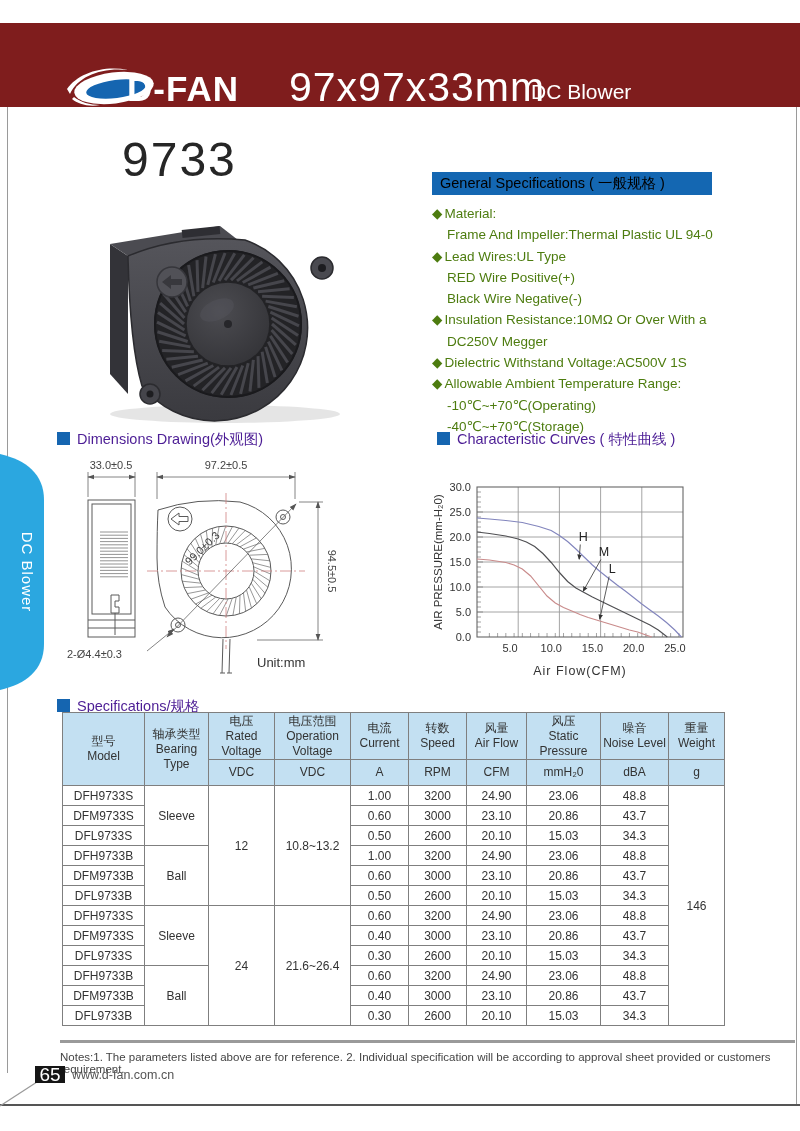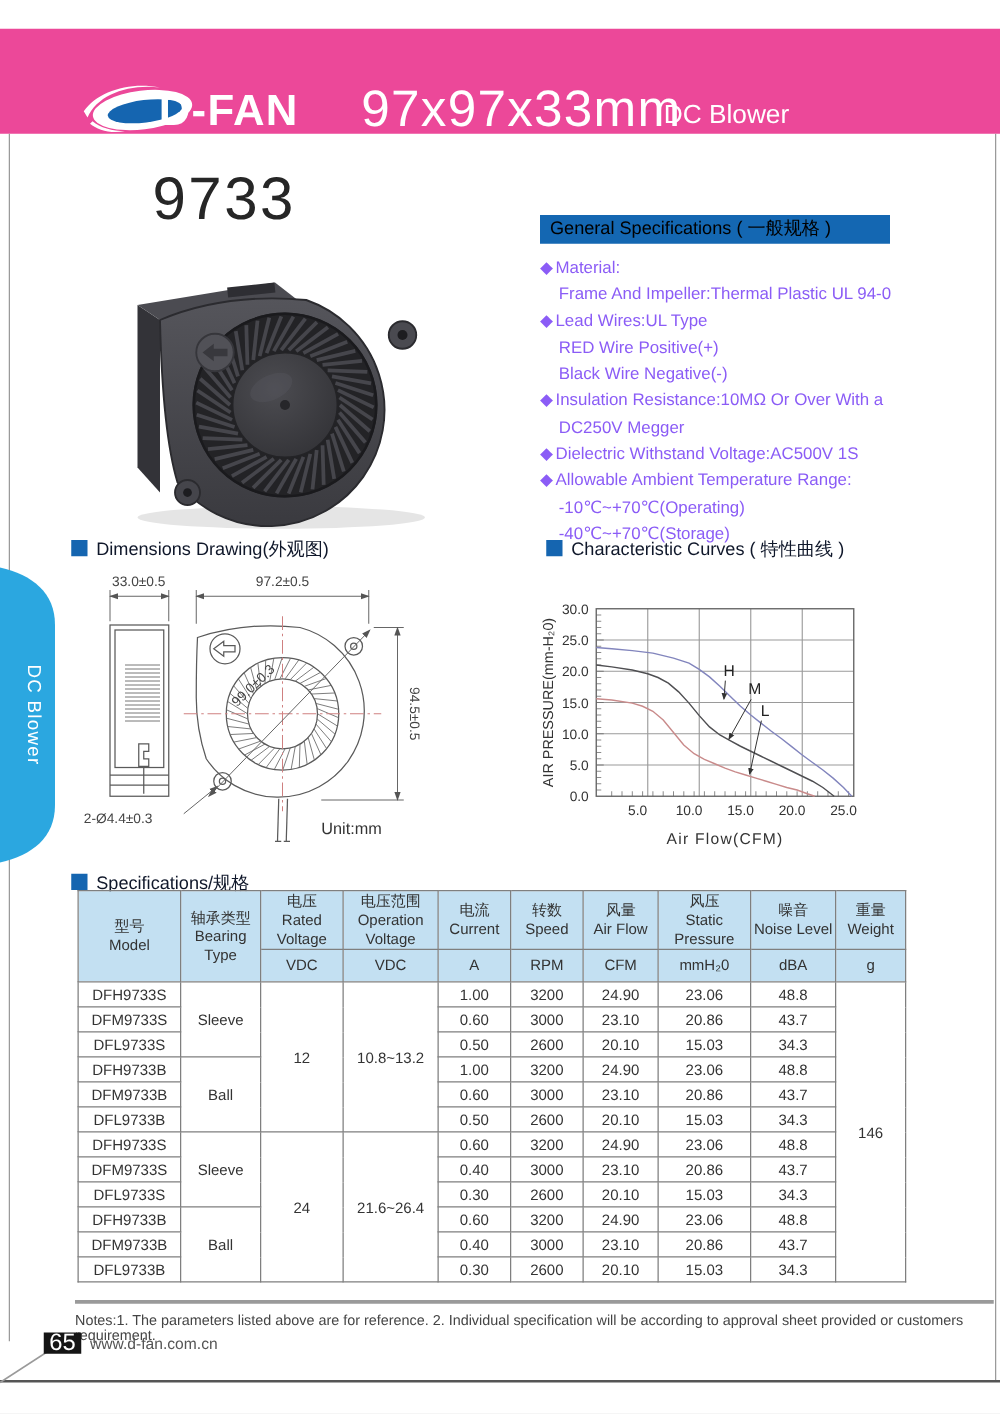--- a/index.html
+++ b/index.html
@@ -1,43 +1,43 @@
 <!DOCTYPE html>
 <html><head>
 <meta charset="utf-8">
 <style>
   html,body{margin:0;padding:0;background:#e8e8e8;}
   body{font-family:"Liberation Sans","DejaVu Sans",sans-serif;}
   #page{position:relative;width:800px;height:1131px;background:#ffffff;margin:0 auto;overflow:hidden;}
 
   
-  .header-bar{position:absolute;left:0;top:23px;width:800px;height:84px;background:#ec4899;}
+  .header-bar{position:absolute;left:0;top:23px;width:800px;height:84px;background:#7f1d1d;}
   .brand-text{position:absolute;left:127px;top:46px;font-size:35px;font-weight:bold;color:#fff;letter-spacing:1px;}
   .header-title{position:absolute;left:289px;top:41px;font-size:41px;font-weight:400;color:#fff;letter-spacing:1px;}
   .header-sub{position:absolute;left:531px;top:57px;font-size:21px;color:#fff;}
 
   
   .frame-left{position:absolute;left:7px;top:107px;width:1px;height:966px;background:#9a9a9a;}
   .frame-right{position:absolute;left:796px;top:107px;width:1px;height:998px;background:#9a9a9a;}
   .frame-bottom{position:absolute;left:0;top:1104px;width:800px;height:2px;background:#555;}
 
   
   .model-number{position:absolute;left:122px;top:132px;font-size:48px;color:#262626;letter-spacing:2px;}
   .product-photo{position:absolute;left:70px;top:196px;}
 
   
   .gs-title{position:absolute;left:432px;top:172px;width:280px;height:23px;background:#1467b2;color:#000000;
             font-size:14.5px;line-height:23px;padding-left:8px;box-sizing:border-box;}
-  .gs-list{position:absolute;left:432px;top:203px;width:340px;font-size:13.5px;color:#8b5cf6;line-height:21.3px;}
+  .gs-list{position:absolute;left:432px;top:203px;width:340px;font-size:13.5px;color:#4d7c0f;line-height:21.3px;}
   .gs-item{white-space:nowrap;}
   .gs-item .dmd{margin-right:2px;}
   .gs-item.cont{padding-left:15px;}
 
   
-  .sec-head{position:absolute;font-size:14.5px;color:#0f172a;}
+  .sec-head{position:absolute;font-size:14.5px;color:#4c1d95;}
   .sec-head .sq{display:inline-block;width:13px;height:13px;background:#1565b0;margin-right:7px;vertical-align:-1px;}
   #sec-dims{left:57px;top:430px;}
   #sec-curves{left:437px;top:430px;}
   #sec-specs{left:57px;top:697px;}
 
   
   .side-tab{position:absolute;left:0;top:448px;}
 
   
   .dims-svg{position:absolute;left:57px;top:455px;}

